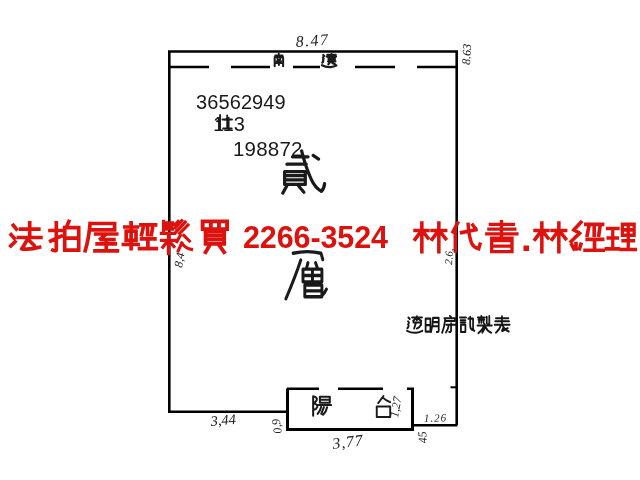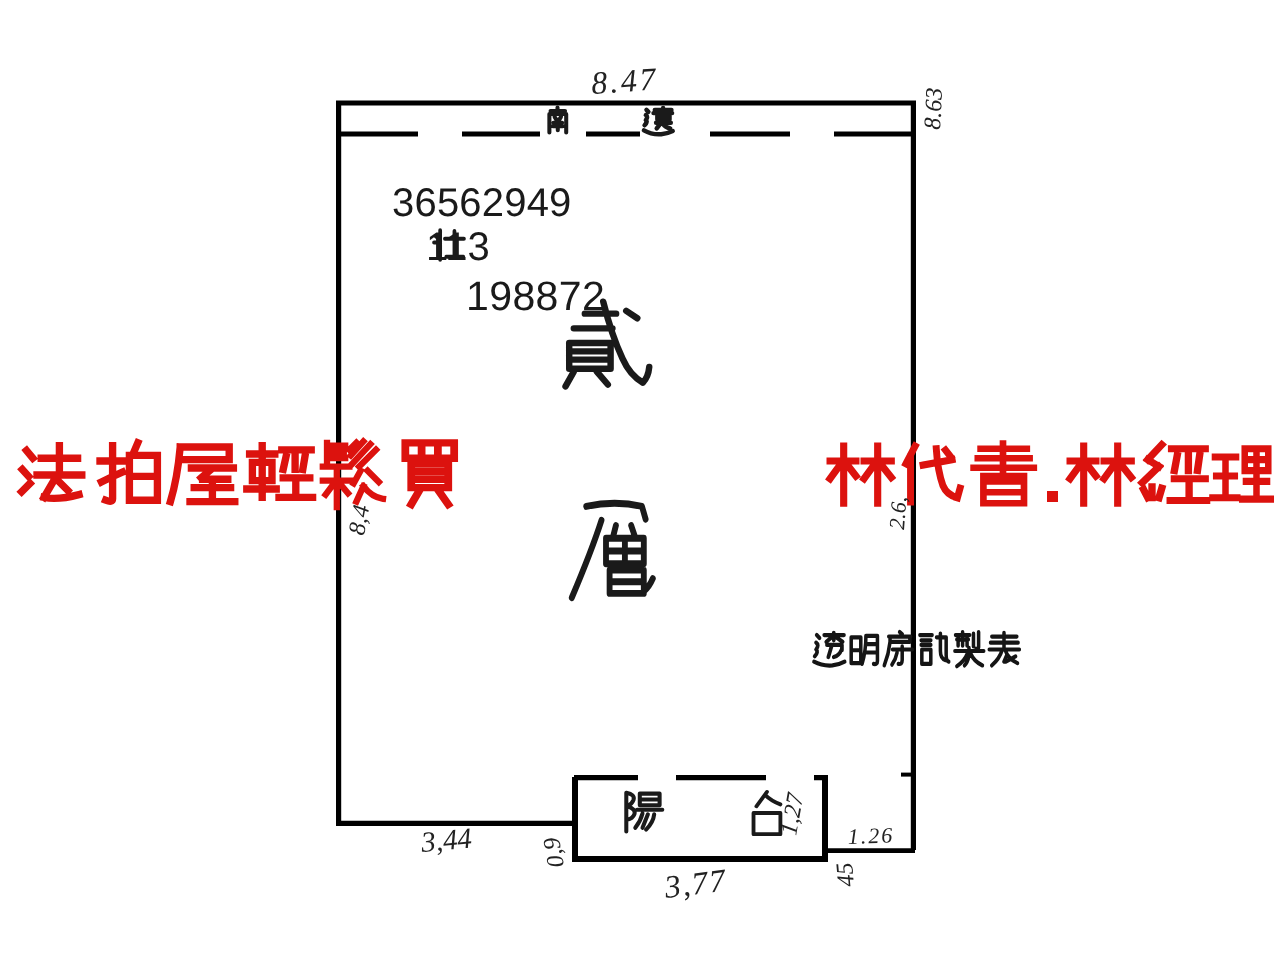--- a/index.html
+++ b/index.html
@@ -146,14 +146,15 @@
     <text x="424" y="422" font-size="11" letter-spacing="1" transform="rotate(-2,424,422)">1.26</text>
     <text x="427" y="443" font-size="12" transform="rotate(-95,427,443)">45</text>
     <text x="398" y="418" font-size="12" transform="rotate(-80,398,418)">1,27</text>
   </g>
 </svg>
 
 <div class="abs num" style="left:196px;top:91px;font-size:20px;letter-spacing:0.1px;">36562949</div>
 <div class="abs num" style="left:184px;top:113px;font-size:20px;margin-left:29px;">113</div>
 <div class="abs num" style="left:233px;top:113px;font-size:20.5px;letter-spacing:0.2px;margin-top:24px;">198872</div>
 
+<div class="abs" style="left:243px;top:220px;font-size:30.5px;font-weight:bold;color:#dc120e;font-family:'Liberation Sans',sans-serif;letter-spacing:-0.1px;">2266-3524</div>
 
 </div>
 
 </body></html>

